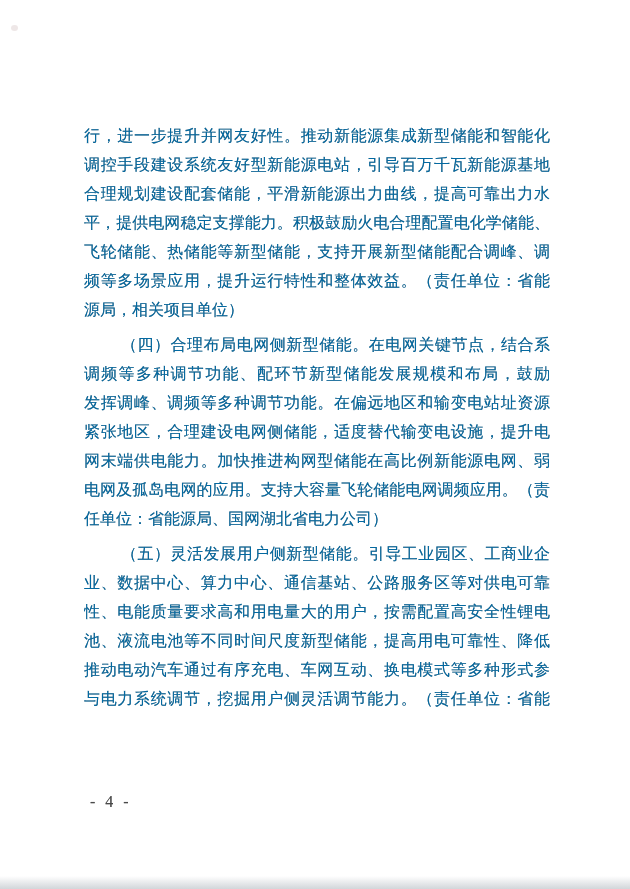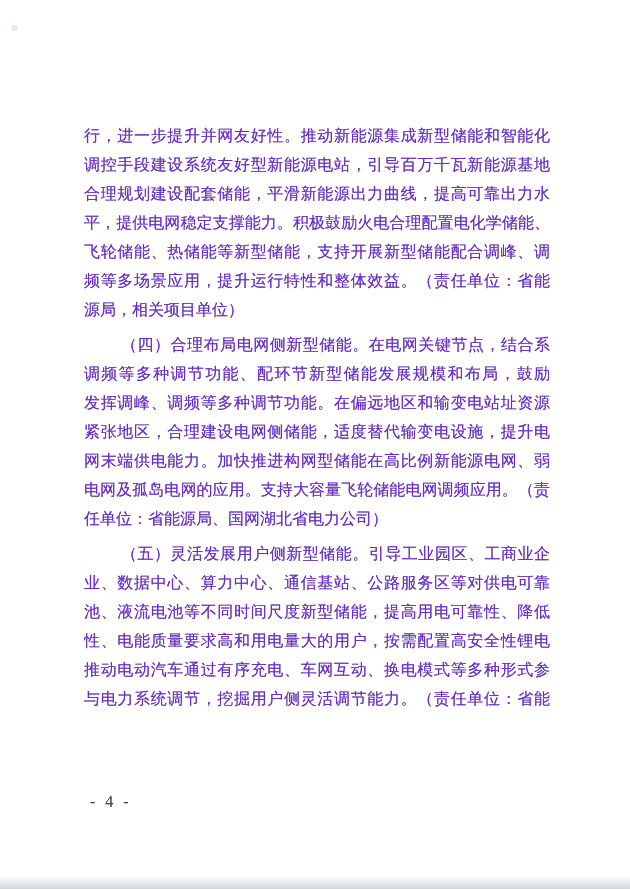--- a/index.html
+++ b/index.html
@@ -22,21 +22,21 @@
     width: 7px;
     height: 6px;
     border-radius: 50%;
     background: rgba(205, 185, 185, 0.35);
   }
   .text-block {
     position: absolute;
     left: 84px;
     top: 121px;
     width: 466px;
-    color: #6d28d9;
+    color: #0369a1;
     font-size: 16px;
     text-shadow: 0 0 0.6px rgba(80, 80, 80, 0.65);
   }
   .para { margin: 0; }
   .para + .para { margin-top: 6px; }
   .line {
     height: 29px;
     line-height: 29px;
     text-align: justify;
     text-align-last: justify;
@@ -93,22 +93,22 @@
       <div class="line">发挥调峰、调频等多种调节功能。在偏远地区和输变电站址资源</div>
       <div class="line">紧张地区，合理建设电网侧储能，适度替代输变电设施，提升电</div>
       <div class="line">网末端供电能力。加快推进构网型储能在高比例新能源电网、弱</div>
       <div class="line">电网及孤岛电网的应用。支持大容量飞轮储能电网调频应用。（责</div>
       <div class="line last-left">任单位：省能源局、国网湖北省电力公司）</div>
     </div>
 
     <div class="para">
       <div class="line indent">（五）灵活发展用户侧新型储能。引导工业园区、工商业企</div>
       <div class="line">业、数据中心、算力中心、通信基站、公路服务区等对供电可靠</div>
+      <div class="line">性、电能质量要求高和用电量大的用户，按需配置高安全性锂电</div>
       <div class="line">池、液流电池等不同时间尺度新型储能，提高用电可靠性、降低</div>
-      <div class="line">性、电能质量要求高和用电量大的用户，按需配置高安全性锂电</div>
       <div class="line">推动电动汽车通过有序充电、车网互动、换电模式等多种形式参</div>
       <div class="line">与电力系统调节，挖掘用户侧灵活调节能力。（责任单位：省能</div>
     </div>
 
   </div>
 
   <div class="page-number">- 4 -</div>
 
   <div class="bottom-shadow"></div>
 

